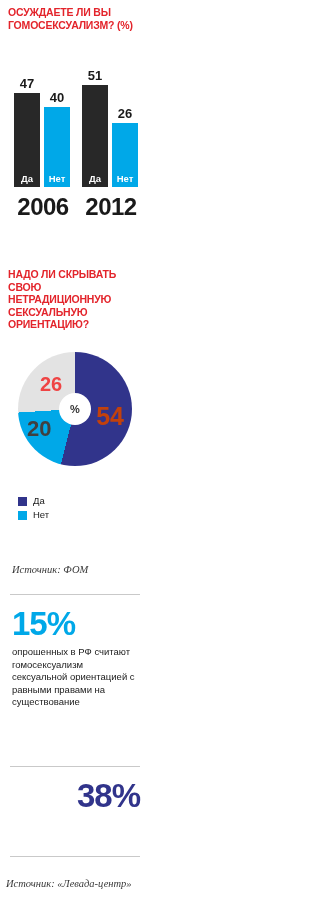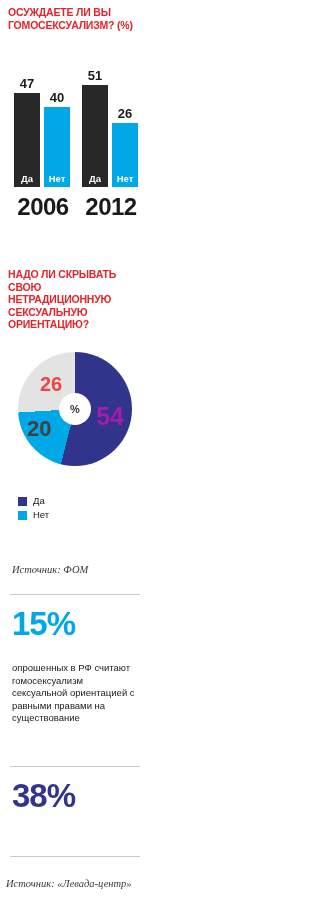--- a/index.html
+++ b/index.html
@@ -122,21 +122,21 @@
     font-size: 11px;
     color: #333333;
   }
   .pie-lbl {
     position: absolute;
     font-weight: bold;
     font-family: "Liberation Sans", sans-serif;
     line-height: 1;
   }
   #pie-label-yes {
-    color: #a21caf;
+    color: #c2410c;
     font-size: 25px;
     right: 8px; top: 52px;
   }
   #pie-label-no {
     color: #404040;
     font-size: 22px;
     left: 9px; top: 66px;
   }
   #pie-label-hard {
     color: #ef4444;
@@ -204,26 +204,26 @@
     font-size: 33px;
     line-height: 36px;
     letter-spacing: -1px;
     font-family: "Liberation Sans", sans-serif;
   }
   .stat-text {
     font-size: 9.5px;
     line-height: 12.5px;
     color: #1a1a1a;
     font-family: "Liberation Sans", sans-serif;
-    margin-top: 20px;
+    margin-top: 4px;
   }
   #stat-15 { top: 606px; }
   #stat-15 .stat-number { color: #00A8E8; }
   #stat-38 { top: 778px; }
-  #stat-38 .stat-number { color: #31348B; }
+  #stat-38 .stat-number { color: #31348B; text-align: right; }
 </style>
 </head>
 <body>
 
 <div class="page">
 
   <div id="section-1-title" class="head-red">ОСУЖДАЕТЕ ЛИ ВЫ ГОМОСЕКСУАЛИЗМ? (%)</div>
 
   <div id="bar-chart">
 

